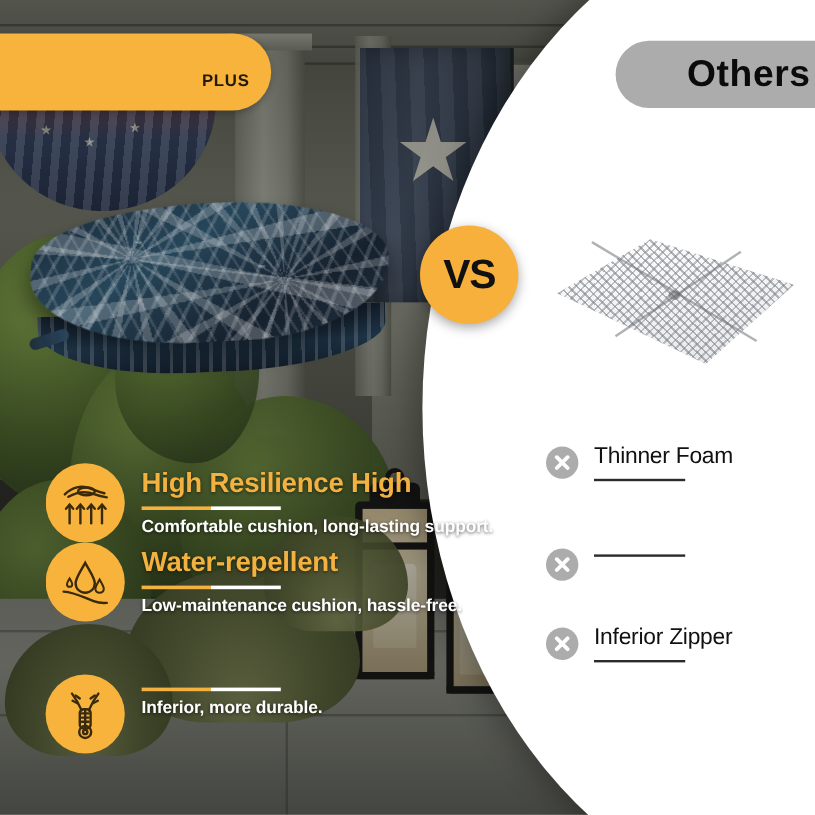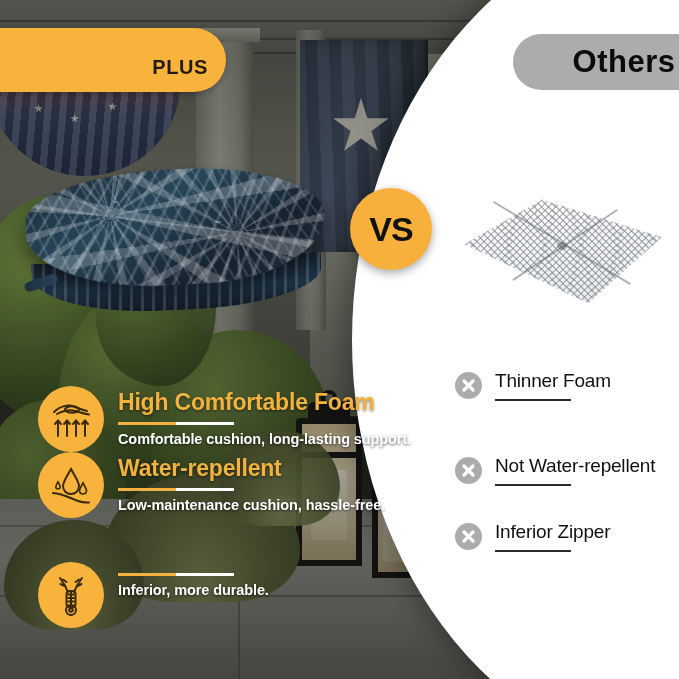--- a/index.html
+++ b/index.html
@@ -163,21 +163,21 @@
   
   .logo-pill{
     position:absolute; left:-56px; top:28px; width:282px; height:64px;
     background:#F8B33D; border-radius: 34px; box-shadow: 0 2px 6px rgba(0,0,0,.25);
     display:flex; align-items:center; justify-content:flex-end; padding-right:18px; gap:4px;
   }
   .logo-text{
     font-size: 40px; font-weight: 700; color:#231a0c; letter-spacing:-1px;
     font-family:"DejaVu Serif", serif; font-style: italic; line-height:1; position:relative; top:-3px;
   }
-  .logo-sub{ font-size:20px; font-weight:700; color:#231a0c; letter-spacing:.6px; position:relative; top:7px; }
+  .logo-sub{ font-size:14px; font-weight:700; color:#231a0c; letter-spacing:.6px; position:relative; top:7px; }
 
   
   .others-pill{
     position:absolute; left:513px; top:34px; width:222px; height:56px;
     background:#ACACAC; border-radius:28px;
     display:flex; align-items:center; justify-content:center;
   }
   .others-text{ font-size:31px; font-weight:700; color:#0b0b0b; letter-spacing:.5px; }
 
   
@@ -348,21 +348,21 @@
           <line x1="19" y1="40" x2="19" y2="25"></line>
             <polyline points="16,28 19,24.5 22,28" fill="none"></polyline>
           <line x1="28" y1="40" x2="28" y2="25"></line>
             <polyline points="25,28 28,24.5 31,28" fill="none"></polyline>
           <line x1="37" y1="40" x2="37" y2="25"></line>
             <polyline points="34,28 37,24.5 40,28" fill="none"></polyline>
         </g>
       </svg>
     </div>
     <div class="f-body">
-      <div class="f-title">High Comfortable Foam</div>
+      <div class="f-title">High Resilience High</div>
       <div class="f-rule"></div>
       <div class="f-desc">Comfortable cushion, long-lasting support.</div>
     </div>
   </div>
 
   <div class="feat f2">
     <div class="f-icon">
       <svg width="46" height="46" viewBox="0 0 46 46" aria-hidden="true">
         <path d="M23 7 C28 16, 31 20, 31 24 C31 28.5, 27.5 32, 23 32 C18.5 32, 15 28.5, 15 24 C15 20, 18 16, 23 7 Z" fill="none" stroke="#3a2a0c" stroke-width="2"></path>
         <path d="M35 21 C37.2 25, 38.5 27, 38.5 28.6 C38.5 30.6, 37 32, 35 32 C33 32, 31.5 30.6, 31.5 28.6 C31.5 27, 32.8 25, 35 21 Z" fill="none" stroke="#3a2a0c" stroke-width="1.7"></path>
@@ -417,21 +417,20 @@
   </div>
 
   <div class="con c2">
     <div class="c-icon">
       <svg width="17" height="17" viewBox="0 0 17 17" aria-hidden="true">
         <line x1="4" y1="4" x2="13" y2="13" stroke="#fff" stroke-width="3.2" stroke-linecap="round"></line>
         <line x1="13" y1="4" x2="4" y2="13" stroke="#fff" stroke-width="3.2" stroke-linecap="round"></line>
       </svg>
     </div>
     <div class="c-body">
-      <div class="c-title">Not Water-repellent</div>
       <div class="c-rule"></div>
     </div>
   </div>
 
   <div class="con c3">
     <div class="c-icon">
       <svg width="17" height="17" viewBox="0 0 17 17" aria-hidden="true">
         <line x1="4" y1="4" x2="13" y2="13" stroke="#fff" stroke-width="3.2" stroke-linecap="round"></line>
         <line x1="13" y1="4" x2="4" y2="13" stroke="#fff" stroke-width="3.2" stroke-linecap="round"></line>
       </svg>

